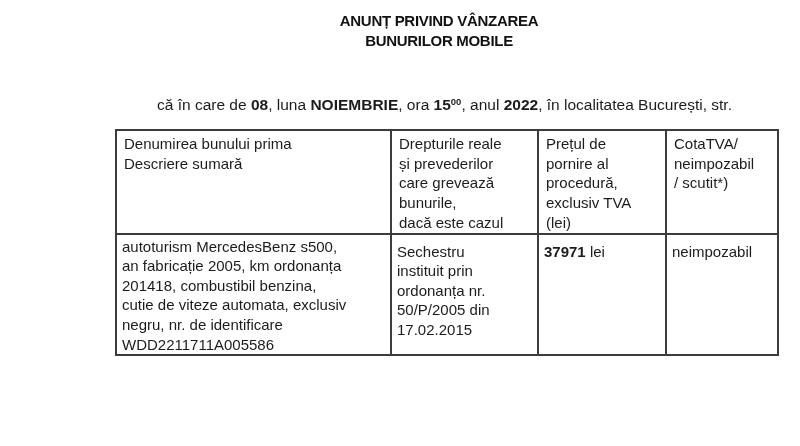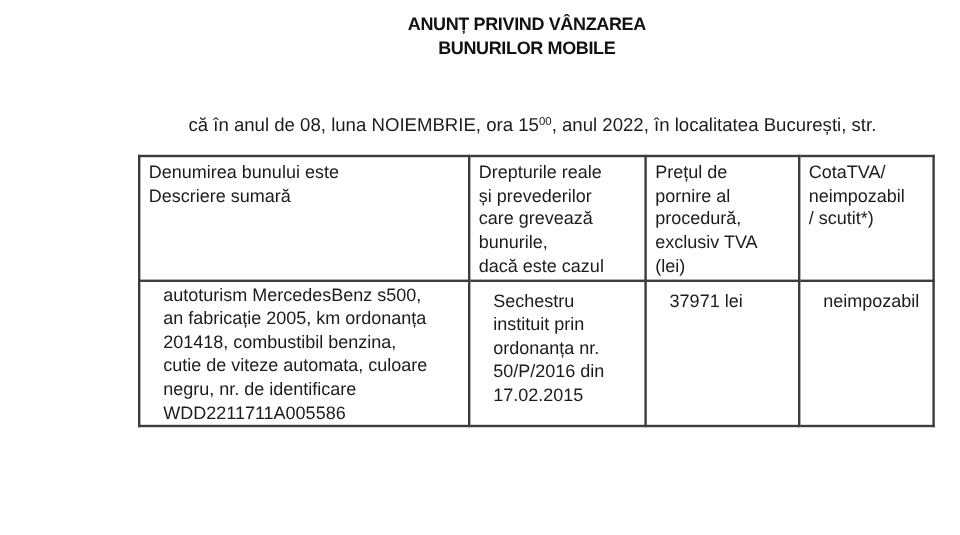--- a/index.html
+++ b/index.html
@@ -35,21 +35,21 @@
     width: 671px;
     font-size: 15.5px;
     line-height: 21.7px;
   }
   .para-line {
     text-align: justify;
     text-align-last: justify;
   }
   .para-line:first-child { text-indent: 45px; }
   .para-line:last-child  { text-align-last: left; }
-  .b { font-weight: normal; }
+  .b { font-weight: bold; }
   sup.b, sup {
     font-size: 9.5px;
     vertical-align: 5px;
     line-height: 0;
   }
   table.sale-table {
     border-collapse: collapse;
     table-layout: fixed;
     margin: 13px 0 0 115px;
   }
@@ -64,54 +64,54 @@
     color: #1c1c1c;
     overflow: hidden;
   }
   tr.header-row { height: 102px; }
   tr.data-row   { height: 120px; }
   .sale-table th .inner {
     padding: 3px 5px 0 7px;
     line-height: 19.8px;
   }
   .sale-table td .inner {
-    padding: 2px 5px 0 19px;
+    padding: 2px 5px 0 5px;
     line-height: 19.6px;
   }
   .sale-table td.pad-more .inner {
     padding-top: 7px;
   }
   .cell-line { white-space: nowrap; }
 </style>
 </head>
 <body>
 
 <div class="page">
 
   <div class="doc-title">
     <div>ANUNȚ PRIVIND VÂNZAREA</div>
     <div>BUNURILOR MOBILE</div>
   </div>
 
   <div class="paragraph">
-      <div class="para-line"><span>că în anul de </span><span class="b">08</span><span>, luna </span><span class="b">NOIEMBRIE</span><span>, ora </span><span class="b">15</span><sup class="b">00</sup><span>, anul </span><span class="b">2022</span><span>, în localitatea București, str.</span></div>
+      <div class="para-line"><span>că în care de </span><span class="b">08</span><span>, luna </span><span class="b">NOIEMBRIE</span><span>, ora </span><span class="b">15</span><sup class="b">00</sup><span>, anul </span><span class="b">2022</span><span>, în localitatea București, str.</span></div>
     </div>
 
   <table class="sale-table">
     <colgroup>
       <col style="width:275px">
       <col style="width:147px">
       <col style="width:128px">
       <col style="width:112px">
     </colgroup>
     <tbody>
         <tr class="header-row">
       <th>
         <div class="inner">
-              <div class="cell-line">Denumirea bunului este</div>
+              <div class="cell-line">Denumirea bunului prima</div>
               <div class="cell-line">Descriere sumară</div>
             </div>
       </th>
       <th>
         <div class="inner">
               <div class="cell-line">Drepturile reale</div>
               <div class="cell-line">și prevederilor</div>
               <div class="cell-line">care grevează</div>
               <div class="cell-line">bunurile,</div>
               <div class="cell-line">dacă este cazul</div>
@@ -133,31 +133,31 @@
               <div class="cell-line">/ scutit*)</div>
             </div>
       </th>
     </tr>
     <tr class="data-row">
       <td>
         <div class="inner">
               <div class="cell-line">autoturism MercedesBenz s500,</div>
               <div class="cell-line">an fabricație 2005, km ordonanța</div>
               <div class="cell-line">201418, combustibil benzina,</div>
-              <div class="cell-line">cutie de viteze automata, culoare</div>
+              <div class="cell-line">cutie de viteze automata, exclusiv</div>
               <div class="cell-line">negru, nr. de identificare</div>
               <div class="cell-line">WDD2211711A005586</div>
             </div>
       </td>
       <td class="pad-more">
         <div class="inner">
               <div class="cell-line">Sechestru</div>
               <div class="cell-line">instituit prin</div>
               <div class="cell-line">ordonanța nr.</div>
-              <div class="cell-line">50/P/2016 din</div>
+              <div class="cell-line">50/P/2005 din</div>
               <div class="cell-line">17.02.2015</div>
             </div>
       </td>
       <td class="pad-more">
         <div class="inner"><span class="b">37971</span><span> lei</span></div>
       </td>
       <td class="pad-more">
         <div class="inner">
               <div class="cell-line">neimpozabil</div>
             </div>

